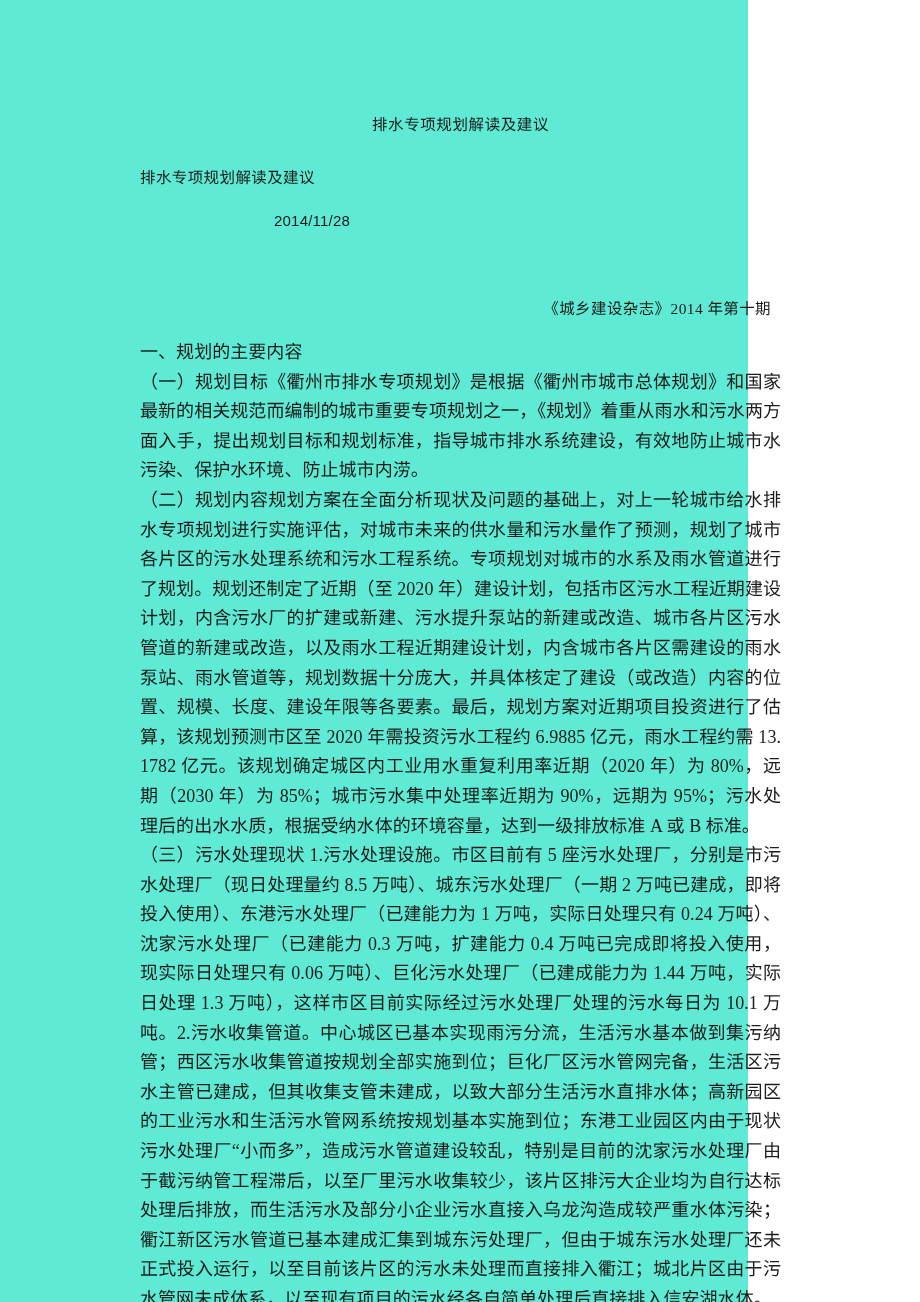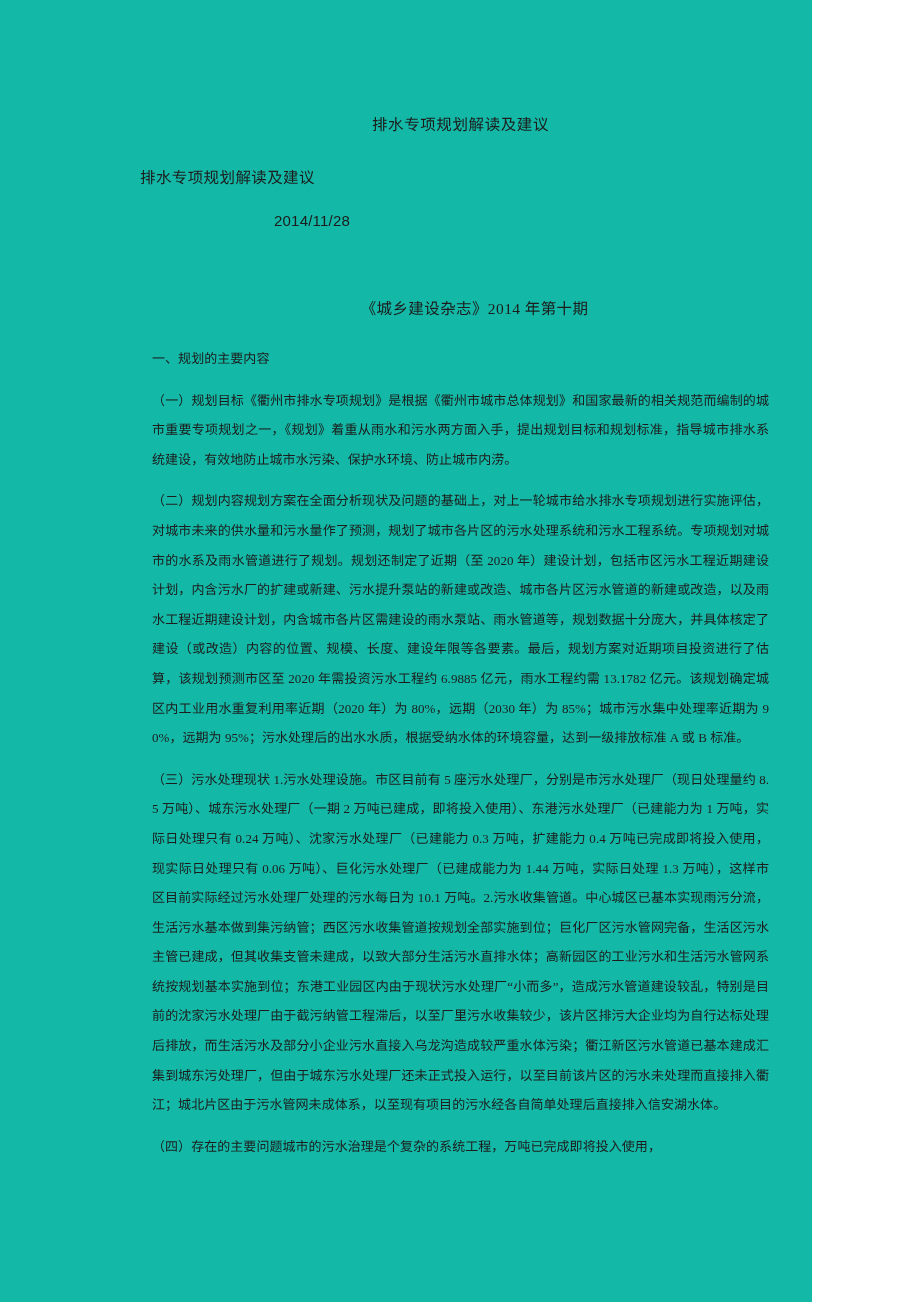--- a/index.html
+++ b/index.html
@@ -13,23 +13,23 @@
     height: 1302px;
     position: relative;
     font-family: "Liberation Serif", "DejaVu Serif", serif;
     color: #1c1c1c;
     overflow: hidden;
   }
 
   .page {
     position: absolute;
     top: 0; left: 0;
-    width: 812px;
+    width: 748px;
     height: 1302px;
-    background: #14b8a6;
+    background: #5eead4;
   }
 
   
   .content {
     position: absolute;
     left: 140px;
     top: 0;
     width: 641px;   
   }
 
@@ -60,37 +60,37 @@
     padding-left: 122px;
     text-align: left;
     font-size: 15px;
     line-height: 22px;
     font-family: "Liberation Sans", "DejaVu Sans", sans-serif;
     letter-spacing: 0.2px;
   }
 
   
   .citation {
-    margin: 4px;
+    margin: 10px;
     padding-top: 52px;
     padding-left: 28px;
-    text-align: center;
+    text-align: right;
     font-size: 15.5px;
     line-height: 26px;
     letter-spacing: 0.4px;
   }
 
   
   .body-block {
     padding-top: 6px;
   }
 
   p.para {
-    margin: 12px;
-    font-size: 13px;
+    margin: 0;
+    font-size: 18px;
     line-height: 29.6px;
     text-align: justify;
     text-justify: inter-ideograph;
     text-indent: 0;
     letter-spacing: 0.05px;
     word-break: break-all;
   }
 
   p.para.heading {
     text-indent: 0;

